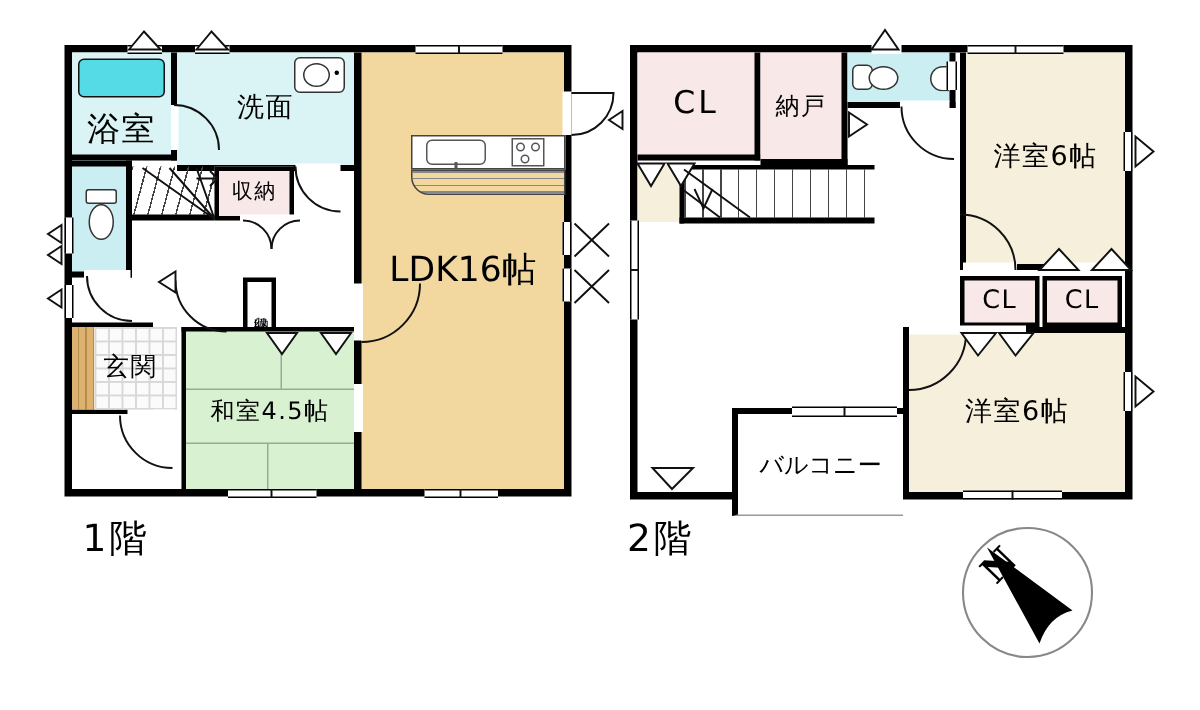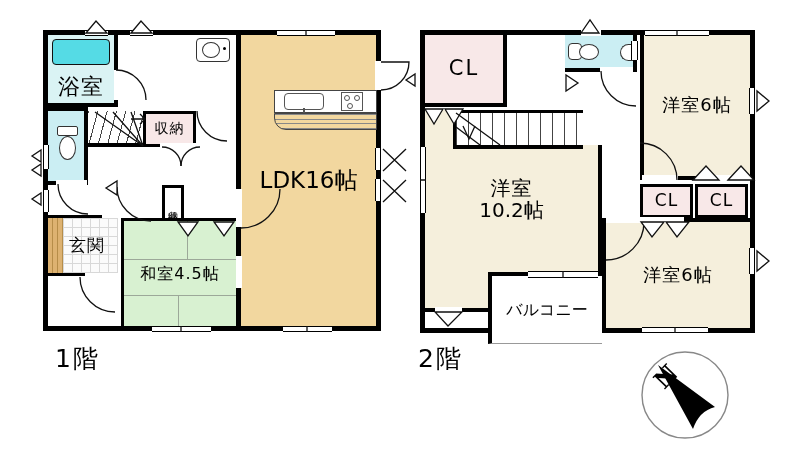--- a/index.html
+++ b/index.html
@@ -36,20 +36,24 @@
 
   <div class="plan" style="left:43px;top:30px;width:338px;height:301px;"></div>
 
   <div class="room" style="left:48px;top:35px;width:70px;height:72px;background:var(--c-cyan-light,#daf3f4);
               border-right:4px solid var(--c-wall,#000);border-bottom:4px solid var(--c-wall,#000);
               align-items:flex-end;font-size:22px;padding-bottom:3px;">
     <span>浴室</span>
   </div>
   <div class="icon" style="left:52px;top:39px;width:58px;height:26px;background:var(--c-tub,#55dbe5);border-radius:4px;border-color:#111;"></div>
 
+  <div class="room" style="left:118px;top:35px;width:118px;height:79px;background:var(--c-cyan-light,#daf3f4);
+              border-bottom:4px solid var(--c-wall,#000);font-size:18px;">
+    <span>洗面</span>
+  </div>
   <div class="icon" style="left:196px;top:38px;width:34px;height:24px;border-radius:4px;"></div>
   <div class="icon" style="left:202px;top:42px;width:18px;height:16px;border-radius:50%;"></div>
   <div style="position:absolute;left:223px;top:47px;width:3px;height:3px;background:#000;border-radius:50%;z-index:5;"></div>
 
   <div class="room" style="left:48px;top:107px;width:40px;height:78px;background:var(--c-cyan-toilet,#cbeef3);
               border-top:4px solid var(--c-wall,#000);border-right:4px solid var(--c-wall,#000);
               border-bottom:4px solid var(--c-wall,#000);"></div>
   <div class="icon" style="left:57px;top:126px;width:21px;height:10px;border-radius:2px;"></div>
   <div class="icon" style="left:59px;top:136px;width:17px;height:24px;border-radius:50%;"></div>
 
@@ -118,42 +122,40 @@
   <div class="gap" style="left:114px;top:70px;width:5px;height:30px;"></div>
 
   <div class="plan" style="left:420px;top:30px;width:335px;height:303px;"></div>
 
   <div class="room" style="left:425px;top:35px;width:82px;height:72px;background:var(--c-pink,#f8e8e8);
               border-right:4px solid var(--c-wall,#000);border-bottom:4px solid var(--c-wall,#000);
               font-size:21px;letter-spacing:2px;">
     <span>CL</span>
   </div>
 
+  <div class="room" style="left:507px;top:35px;width:58px;height:75px;background:var(--c-pink,#f8e8e8);
+              border-right:4px solid var(--c-wall,#000);border-bottom:4px solid var(--c-wall,#000);font-size:16px;">
+    <span>納戸</span>
+  </div>
 
   <div class="room" style="left:565px;top:35px;width:72px;height:37px;background:var(--c-cyan-toilet,#cbeef3);
               border-right:4px solid var(--c-wall,#000);border-bottom:4px solid var(--c-wall,#000);"></div>
   <div class="icon" style="left:568px;top:43px;width:14px;height:17px;border-radius:4px;"></div>
   <div class="icon" style="left:579px;top:44px;width:20px;height:16px;border-radius:50%;"></div>
   <div class="icon" style="left:620px;top:44px;width:13px;height:17px;border-radius:17px 0 0 17px;border-right:none;"></div>
 
   <div class="room" style="left:640px;top:35px;width:110px;height:145px;background:var(--c-cream,#f5efdc);
               border-left:4px solid var(--c-wall,#000);border-bottom:4px solid var(--c-wall,#000);font-size:18px;">
     <span>洋室6帖</span>
   </div>
 
   <div class="stairs2" style="left:453px;top:110px;width:130px;height:39px;border-top:3px solid var(--c-wall,#000);
               border-bottom:4px solid var(--c-wall,#000);border-left:3px solid var(--c-wall,#000);"></div>
 
   <div style="position:absolute;left:425px;top:110px;width:28px;height:38px;background:var(--c-cream,#f5efdc);"></div>
-  <div class="room" style="left:425px;top:145px;width:177px;height:167px;background:var(--c-cream,#f5efdc);
-              border-right:4px solid var(--c-wall,#000);border-bottom:4px solid var(--c-wall,#000);
-              flex-direction:column;font-size:20px;padding-bottom:55px;">
-    <span>洋室</span>
-    <span style="letter-spacing:0;">10.2帖</span>
-  </div>
 
   <div class="room" style="left:488px;top:272px;width:114px;height:72px;background:#fff;z-index:4;
               border-top:4px solid var(--c-wall,#000);border-left:4px solid var(--c-wall,#000);
               border-bottom:1.5px solid #999;font-size:16px;letter-spacing:0;">
     <span>バルコニー</span>
   </div>
   <div class="winH" style="left:528px;top:271px;width:70px;height:7px;"></div>
 
   <div class="room" style="left:640px;top:184px;width:53px;height:34px;background:var(--c-pink,#f8e8e8);
               border:3px solid var(--c-wall,#000);font-size:17px;z-index:5;">

